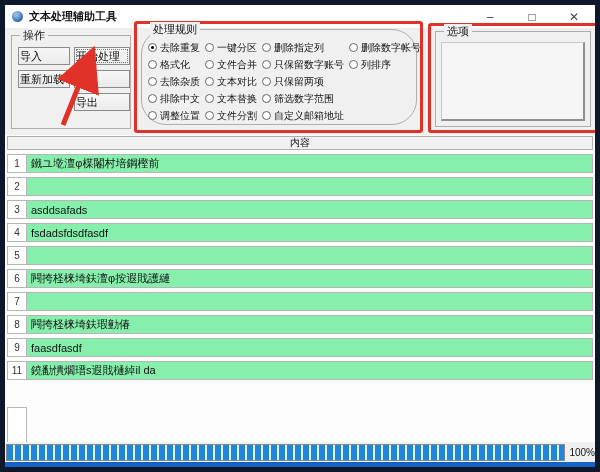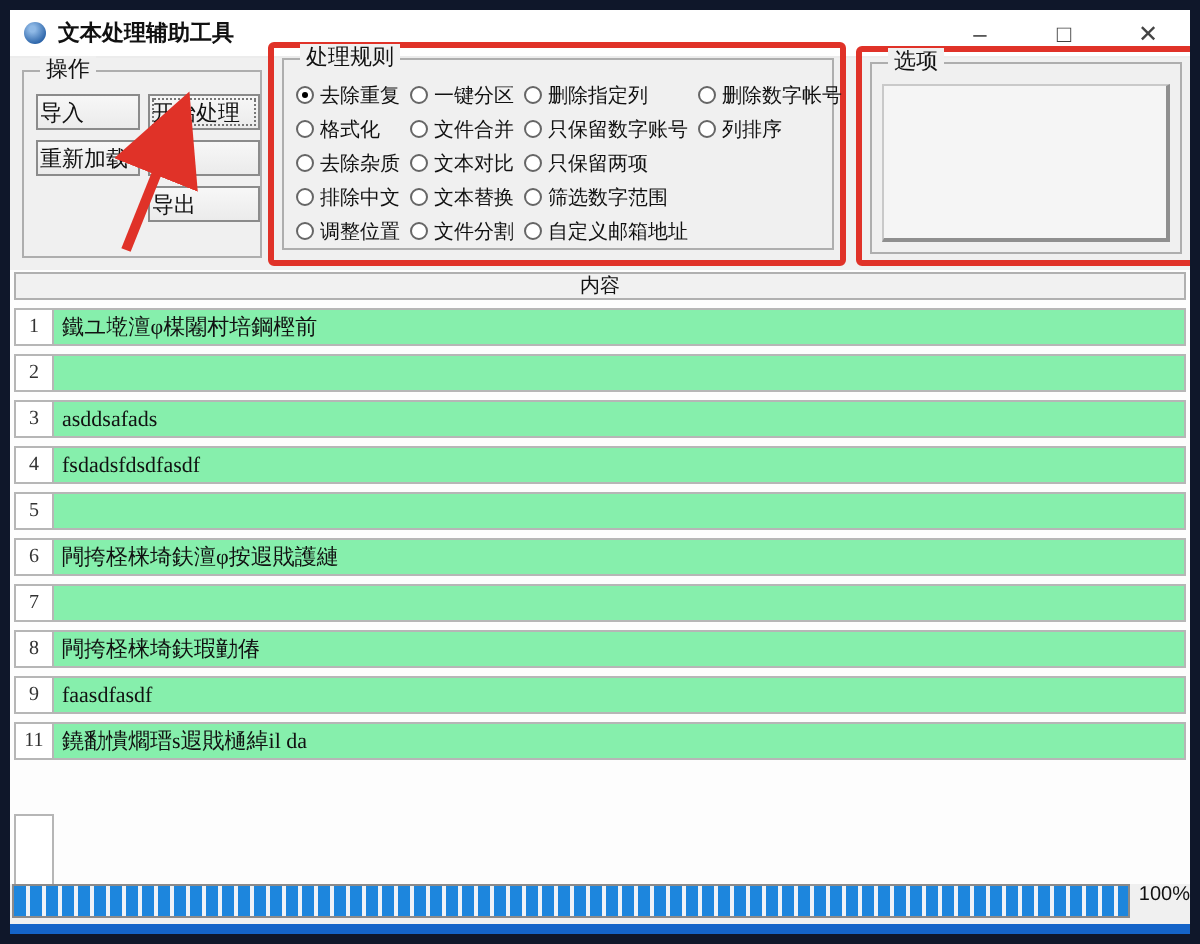--- a/index.html
+++ b/index.html
@@ -33,56 +33,56 @@
     font-size:11px; color:#111; font-family:Liberation Serif, serif; text-align:left; padding:1px; cursor:default;
   }
   .btn-import { left:6px;  top:11px; width:52px; height:18px; }
   .btn-start  { left:62px; top:11px; width:56px; height:18px; outline:1px dotted #777; outline-offset:-3px; }
   .btn-reload { left:6px;  top:34px; width:52px; height:18px; }
   .btn-stop   { left:62px; top:34px; width:56px; height:18px; }
   .btn-export { left:62px; top:57px; width:56px; height:18px; }
   .redbox { position:absolute; border:3px solid #e03228; border-radius:3px; }
   .redbox-rules   { left:129px; top:-8px; width:289px; height:112px; }
   .redbox-options { left:423px; top:-6px; width:170px; height:110px; }
-  .grp-rules { left:136px; top:0px; width:276px; height:96px; }
+  .grp-rules { left:136px; top:0px; width:276px; height:96px;border-radius:25px; }
   .rules-grid {
     display:grid; grid-auto-flow:column; grid-template-rows:repeat(5,17px);
     grid-template-columns:repeat(4,auto); justify-content:start; column-gap:5px;
     padding:9px 2px 0 6px;
     font-family:Liberation Serif, serif;
   }
   .radio { display:flex; align-items:center; font-size:10px; color:#111; white-space:nowrap; cursor:default; }
   .rb { width:9px; height:9px; border:1px solid #666; border-radius:50%; background:#fff;
     margin-right:3px; flex:0 0 auto; position:relative; }
   .rb.on::after { content:""; position:absolute; left:2px; top:2px; width:3px; height:3px;
     border-radius:50%; background:#000; }
   .grp-options { left:430px; top:2px; width:156px; height:96px; }
   .options-panel {
     position:absolute; left:5px; top:10px; right:5px; bottom:5px; background:#f5f5f5;
     border:1px solid #c9c9c9; border-right:2px solid #8f8f8f; border-bottom:2px solid #8f8f8f;
   }
   .arrow-svg { position:absolute; left:0; top:0; width:600px; height:130px; pointer-events:none; }
   
-  .tablewrap { position:absolute; top:130px; left:0; right:0; height:317px; background:#fdfdfd;font-family:Liberation Serif, serif; }
+  .tablewrap { position:absolute; top:130px; left:0; right:0; height:317px; background:#fdfdfd; }
   .thead {
     position:absolute; left:2px; right:2px; top:1px; height:14px; background:#f1f1f1;
     border:1px solid #b0b0b0; font-size:10px; color:#111; display:flex; align-items:center;
     justify-content:center;
   }
   .tbody { position:absolute; left:2px; right:2px; top:19px; }
   .trow { display:flex; height:19px; margin-bottom:4px; }
   .tnum { width:20px; border:1px solid #b6b6b6; background:#fff; font-size:10px; color:#333;
     display:flex; align-items:center; justify-content:center; flex:0 0 auto; }
   .tcell { flex:1; border:1px solid #b6b6b6; border-left:none; background:#86efac; font-size:11px;
     color:#111; display:flex; align-items:center; padding:0 4px; white-space:nowrap; overflow:hidden; }
   .tpartial { position:absolute; left:2px; top:272px; width:20px; height:43px;
     border:1px solid #b6b6b6; background:#fff; }
   
   .statusbar { position:absolute; left:0; right:0; bottom:5px; height:20px; display:flex;
-    align-items:flex-start; background:#f0f0f0; }
+    align-items:center; background:#f0f0f0; }
   .ptrack { margin-left:1px; width:563px; height:17px; border:1px solid #8a8a8a;
     background:repeating-linear-gradient(90deg,#1d86dd 0 6px,#eef3f8 6px 8px); }
   .plabel { font-size:10px; color:#111; margin-left:4px; }
   .bottomedge { position:absolute; left:0; right:0; bottom:0; height:5px; background:#1464c8; }
 </style>
 </head>
 <body>
 
 <div class="window">
 

